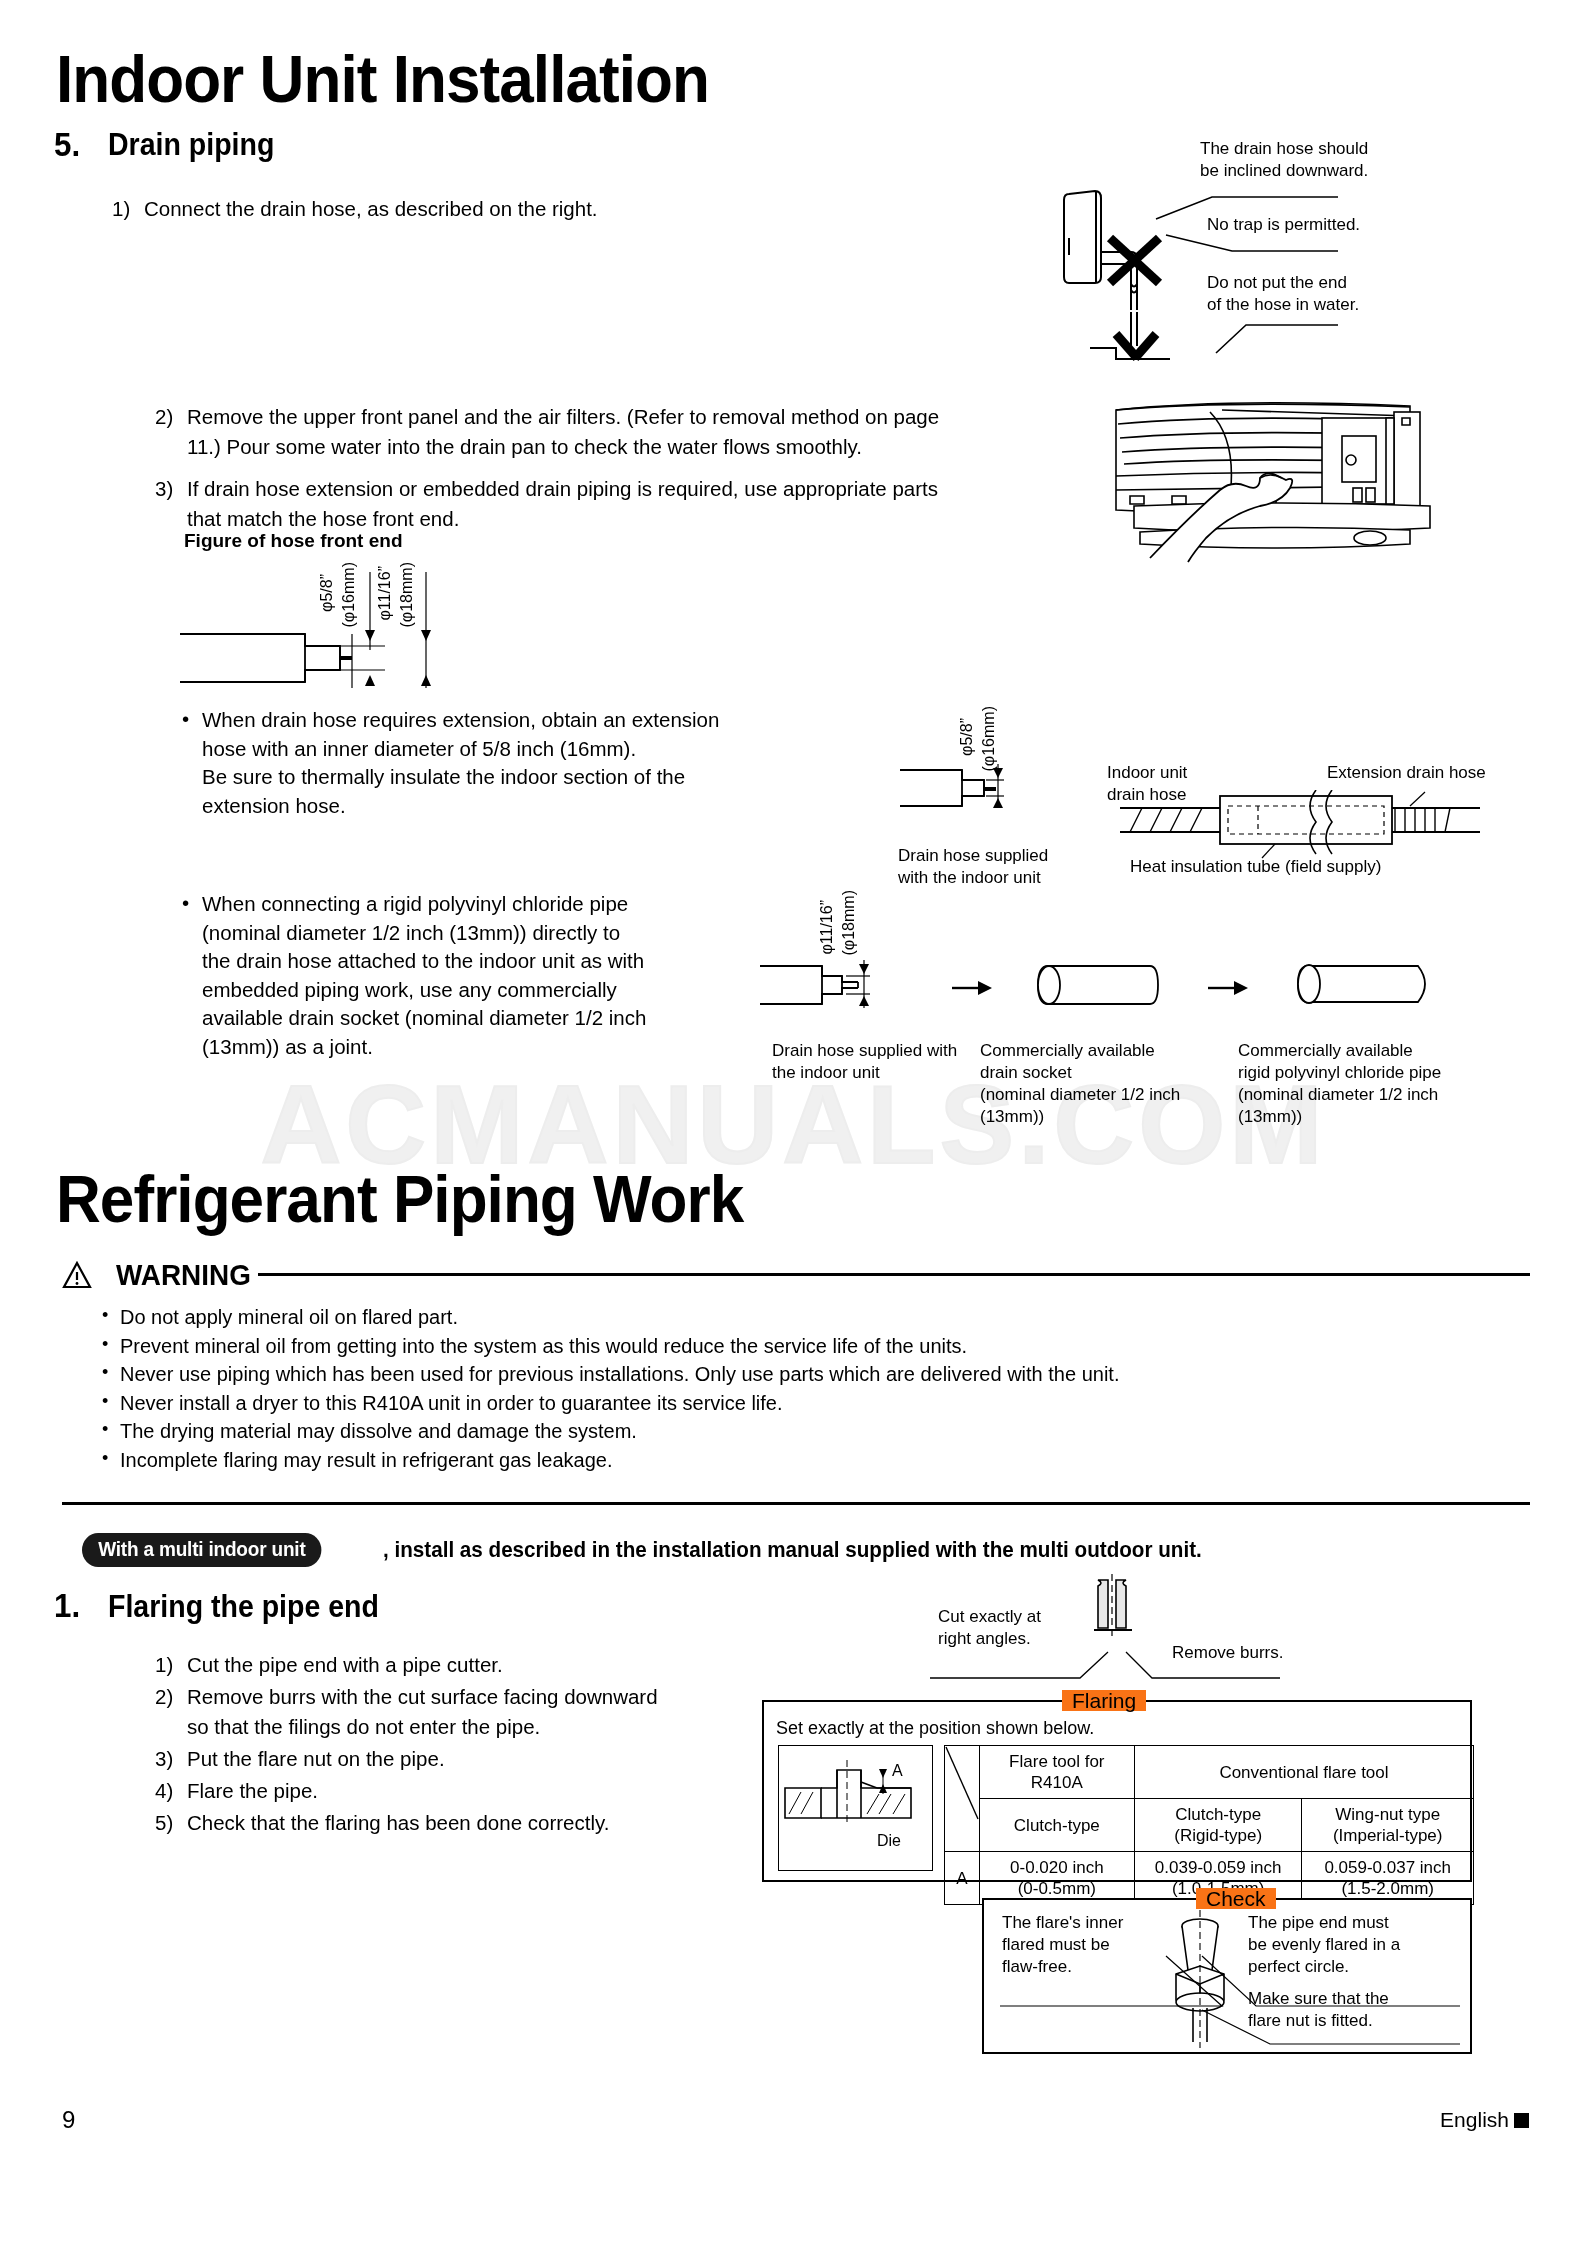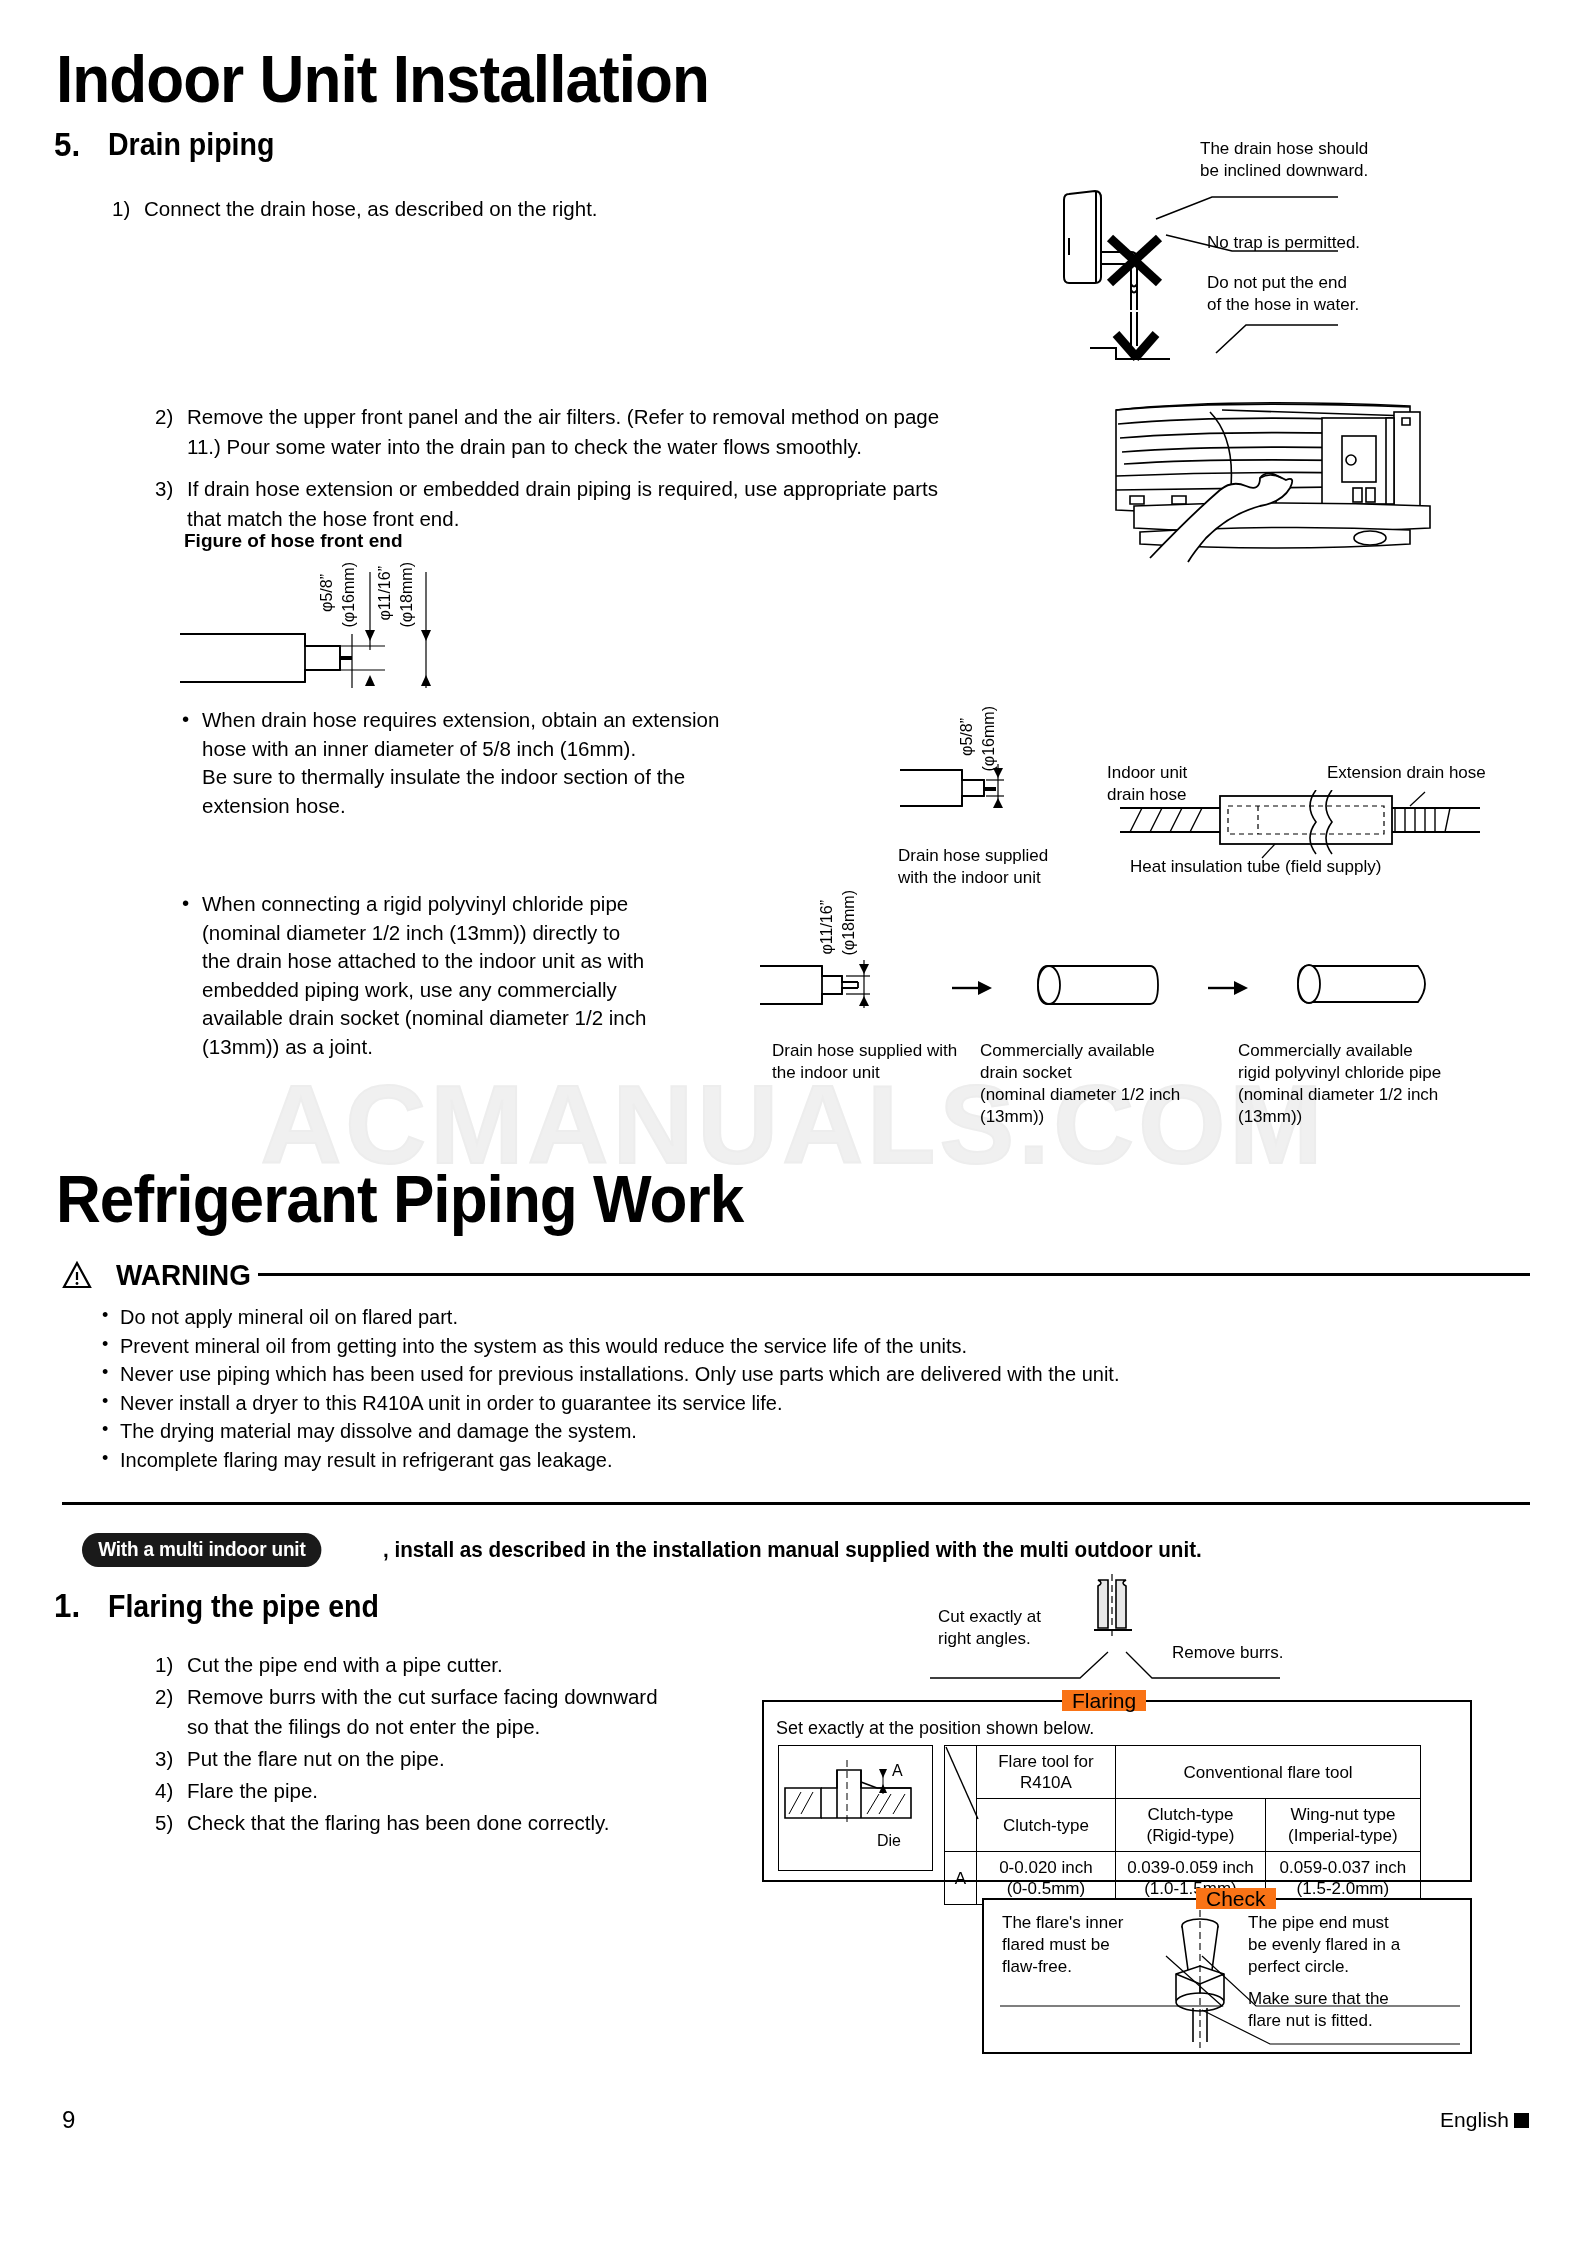--- a/index.html
+++ b/index.html
@@ -172,21 +172,21 @@
         <g fill="none" stroke="#000" stroke-width="1.6">
           <path d="M36 34 L92 12 L218 12"></path>
           <path d="M46 50 L112 66 L218 66"></path>
           <path d="M96 168 L126 140 L218 140"></path>
         </g>
       </svg>
     </div>
 
     <div class="txt small" style="left:1200px; top:138px;">The drain hose should
 be inclined downward.</div>
-    <div class="txt small" style="left:1207px; top:232px;text-align:right;">No trap is permitted.</div>
+    <div class="txt small" style="left:1207px; top:214px;text-align:right;">No trap is permitted.</div>
     <div class="txt small" style="left:1207px; top:272px;">Do not put the end
 of the hose in water.</div>
 
     <div class="numlist" style="left:155px; top:402px; width:800px;">
       <div class="li" style="margin-bottom:12px;">
         <span class="mk">2)</span>
         <span>Remove the upper front panel and the air filters. (Refer to removal method on page 11.)
 Pour some water into the drain pan to check the water flows smoothly.</span>
       </div>
       <div class="li">
@@ -503,21 +503,21 @@
         </g>
         <g fill="#000">
           <path d="M104 32 l-4 -9 l8 0 z"></path>
           <path d="M104 38 l-4 9 l8 0 z"></path>
         </g>
         <text x="113" y="30" font-family="Liberation Sans, sans-serif" font-size="16">A</text>
         <text x="98" y="100" font-family="Liberation Sans, sans-serif" font-size="16">Die</text>
       </svg>
     </div>
 
-    <div style="position:absolute; left:944px; top:1745px; width:477px;">
+    <div style="position:absolute; left:944px; top:1745px; width:530px;">
       <table class="flare">
         <tbody>
             <tr>
           <td rowspan="2" style="width:34px; padding:0; position:relative;">
             <svg width="34" height="74" viewBox="0 0 34 74" style="position:absolute; left:0; top:0;">
               <line x1="1" y1="1" x2="33" y2="73" stroke="#000" stroke-width="1.4"></line>
             </svg>
           </td>
           <td style="white-space:pre-line; width:152px;">Flare tool for
 R410A</td>

